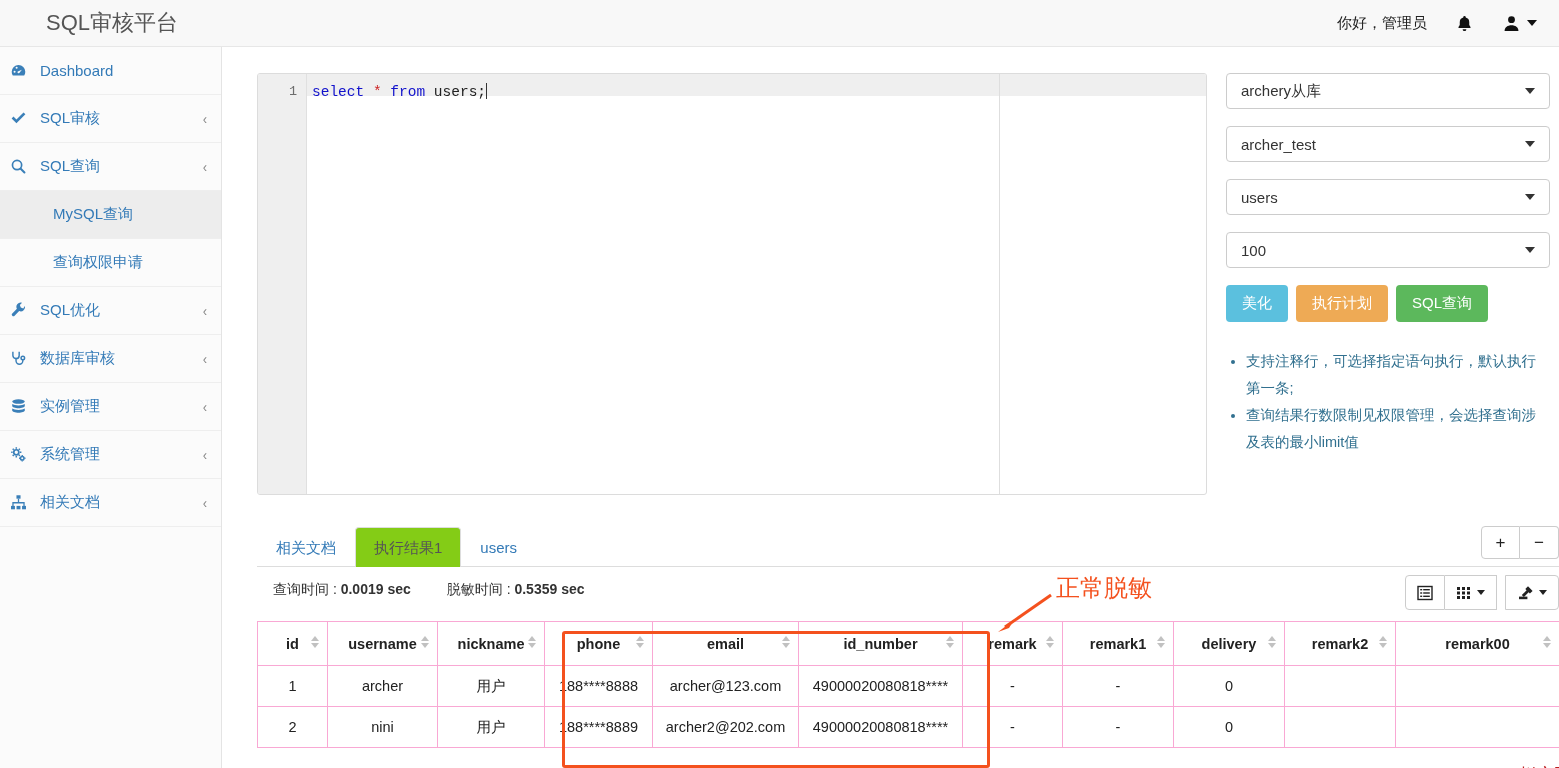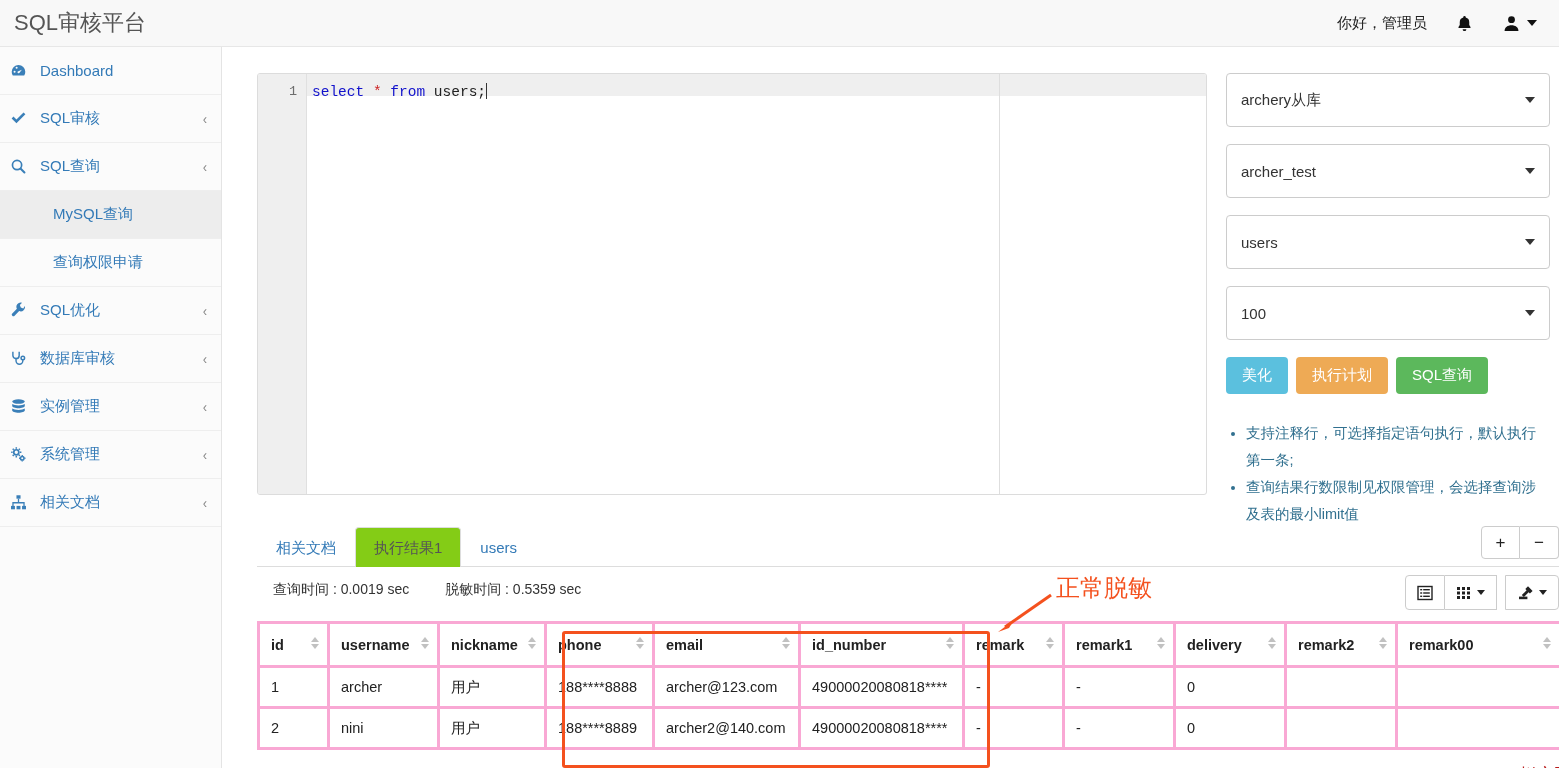--- a/index.html
+++ b/index.html
@@ -17,20 +17,21 @@
   #topbar {
     position: absolute; left: 0; top: 0; width: 1559px; height: 47px;
     background: #f8f8f8;
     border-bottom: 1px solid #e7e7e7;
     display: flex; align-items: center;
   }
   #brand {
     width: 222px; padding-left: 14px;
     font-size: 22px; color: #555; font-weight: 400;
     white-space: nowrap;
+    margin-left: 32px;
   }
   #topbar-right {
     margin-left: auto; display: flex; align-items: center;
     padding-right: 22px; gap: 28px;
   }
   #greeting { font-size: 15px; color: #222; }
   .top-icon { color: #111; display: flex; align-items: center; }
   .top-icon svg { display: block; }
   .caret-down {
     width: 0; height: 0; margin-left: 6px;
@@ -120,21 +121,21 @@
     position: absolute; top: 0; bottom: 0; left: 741px;
     width: 1px; background: #dedede;
   }
 
   
   #ctrl {
     position: absolute; left: 1003px; top: 26px; width: 324px;
   }
   .sel {
     position: relative;
-    width: 324px; height: 54px;
+    width: 324px; height: 36px;
     border: 1px solid #ccc; border-radius: 4px;
     background: #fff;
     display: flex; align-items: center;
     padding-left: 14px;
     font-size: 15px; color: #333;
     margin-bottom: 17px;
     cursor: pointer;
   }
   .sel .arrow {
     position: absolute; right: 14px; top: 50%;
@@ -195,21 +196,21 @@
     font-family: inherit;
   }
   .pmbtn:first-child { border-radius: 4px 0 0 4px; }
   .pmbtn:last-child { border-radius: 0 4px 4px 0; border-left: none; }
 
   #timings {
     position: absolute; left: 16px; top: 56px;
     font-size: 14px; color: #333;
     display: flex; gap: 36px;
   }
-  #timings b { font-weight: normal; }
+  #timings b { font-weight: bold; }
 
   #tableicons {
     position: absolute; right: 0; top: 50px;
     display: flex;
   }
   .tibtn {
     height: 35px; padding: 0 11px;
     border: 1px solid #ccc; background: #fff;
     display: flex; align-items: center; gap: 5px;
     cursor: pointer; color: #222;
@@ -226,22 +227,22 @@
 
   
   #grid {
     position: absolute; left: 0; top: 96px;
     width: 1302px;
     border-collapse: collapse;
     table-layout: fixed;
     font-size: 14.5px;
   }
   #grid th, #grid td {
-    border: 3px solid #f9a8d4;
-    text-align: left;
+    border: 1px solid #f9a8d4;
+    text-align: center;
     padding: 0 11px;
     height: 41px;
     overflow: hidden;
     white-space: nowrap;
   }
   #grid th {
     font-weight: bold; color: #222;
     position: relative;
     height: 44px;
     background: #fff;
@@ -585,21 +586,21 @@
           <td>-</td>
           <td>0</td>
           <td></td>
           <td></td>
         </tr>
         <tr>
           <td>2</td>
           <td>nini</td>
           <td>用户</td>
           <td>188****8889</td>
-          <td>archer2@140.com</td>
+          <td>archer2@202.com</td>
           <td>49000020080818****</td>
           <td>-</td>
           <td>-</td>
           <td>0</td>
           <td></td>
           <td></td>
         </tr>
       </tbody>
     </table>
   </div>

